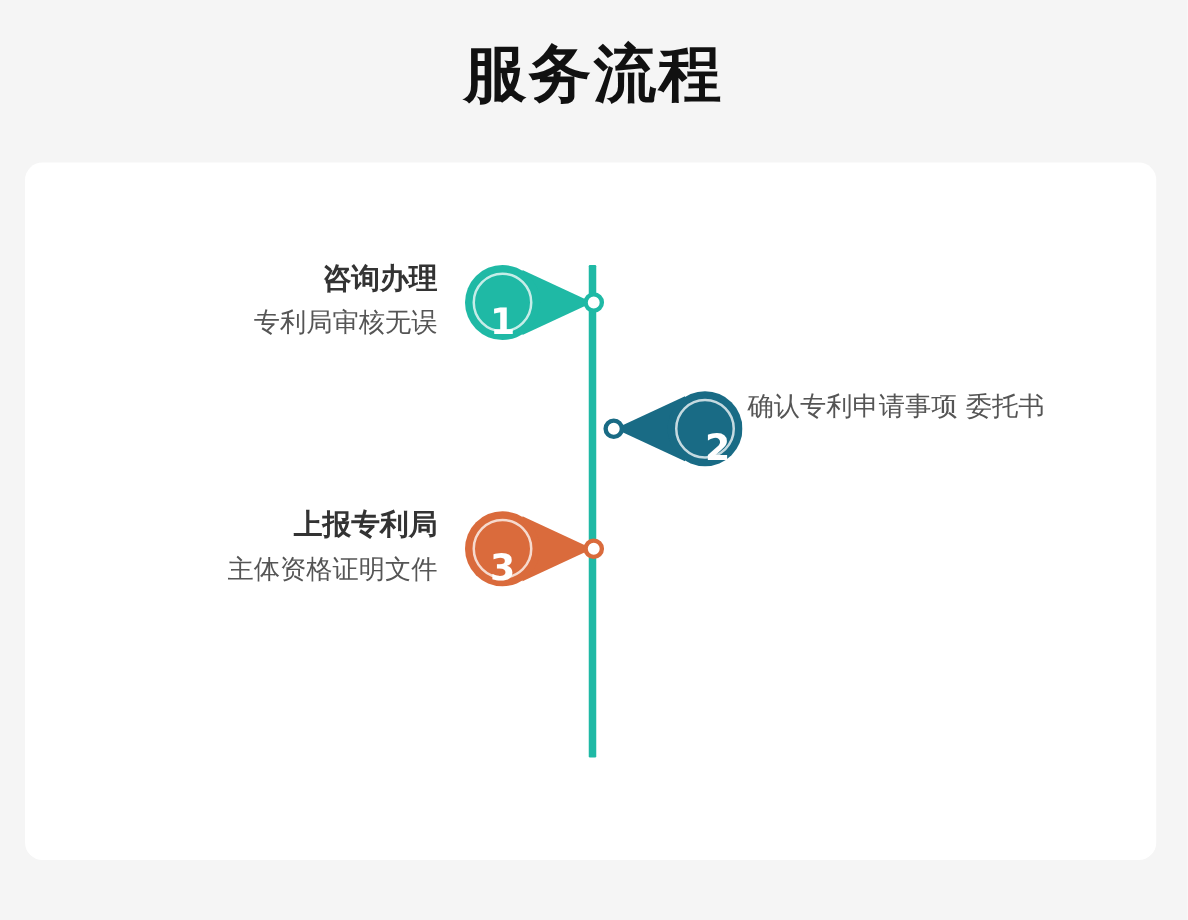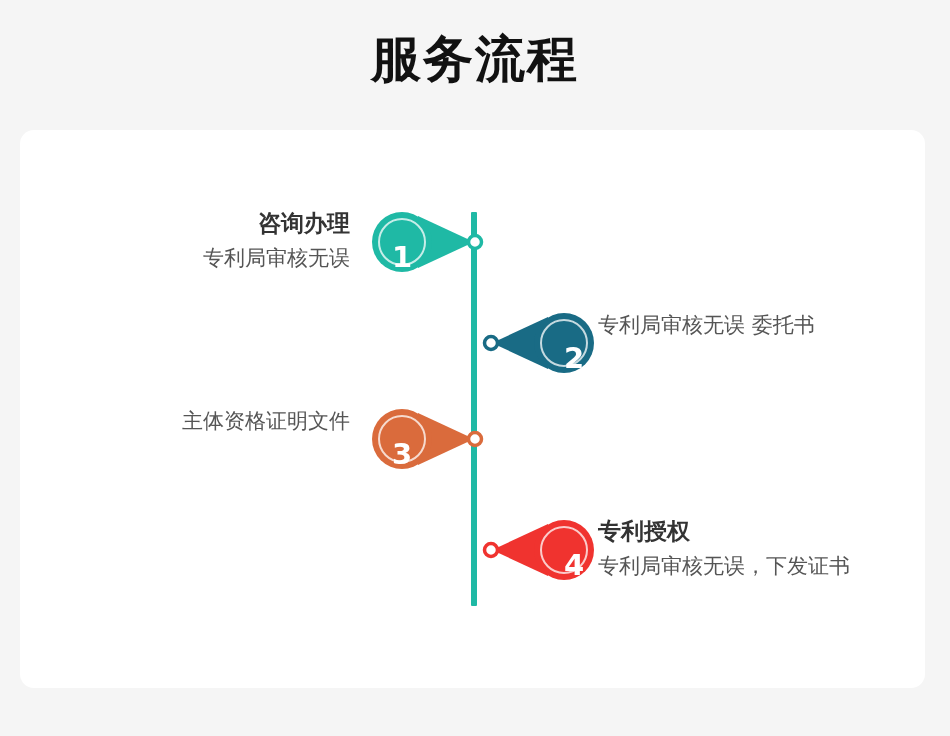--- a/index.html
+++ b/index.html
@@ -142,57 +142,43 @@
         <circle cx="30" cy="46" r="30" fill="#1fb9a5"></circle>
         <circle cx="30" cy="46" r="23" fill="none" stroke="#ffffff" stroke-width="2" opacity="0.75"></circle>
         <circle cx="103" cy="46" r="6.5" fill="#ffffff" stroke="#1fb9a5" stroke-width="3.5"></circle>
       </svg>
       <div class="marker-number">1</div>
     </div>
   </div>
 
   <div class="step step-2 right">
     <div class="step-text">
-      <div class="step-desc">专利局审核无误 委托书</div>
+      <div class="step-desc">确认专利申请事项 委托书</div>
     </div>
     <div class="marker">
       <svg width="120" height="92" viewBox="0 0 120 92">
         <path d="M18 46 L74 20 L74 72 Z" fill="#196b85"></path>
         <circle cx="90" cy="46" r="30" fill="#196b85"></circle>
         <circle cx="90" cy="46" r="23" fill="none" stroke="#ffffff" stroke-width="2" opacity="0.75"></circle>
         <circle cx="17" cy="46" r="6.5" fill="#ffffff" stroke="#196b85" stroke-width="3.5"></circle>
       </svg>
       <div class="marker-number">2</div>
     </div>
   </div>
 
   <div class="step step-3 left">
     <div class="step-text">
+      <div class="step-title">上报专利局</div>
       <div class="step-desc">主体资格证明文件</div>
     </div>
     <div class="marker">
       <svg width="120" height="92" viewBox="0 0 120 92">
         <path d="M102 46 L46 20 L46 72 Z" fill="#da6b3c"></path>
         <circle cx="30" cy="46" r="30" fill="#da6b3c"></circle>
         <circle cx="30" cy="46" r="23" fill="none" stroke="#ffffff" stroke-width="2" opacity="0.75"></circle>
         <circle cx="103" cy="46" r="6.5" fill="#ffffff" stroke="#da6b3c" stroke-width="3.5"></circle>
       </svg>
       <div class="marker-number">3</div>
     </div>
   </div>
 
-  <div class="step step-4 right">
-    <div class="step-text">
-      <div class="step-title">专利授权</div>
-      <div class="step-desc">专利局审核无误，下发证书</div>
-    </div>
-    <div class="marker">
-      <svg width="120" height="92" viewBox="0 0 120 92">
-        <path d="M18 46 L74 20 L74 72 Z" fill="#f0332f"></path>
-        <circle cx="90" cy="46" r="30" fill="#f0332f"></circle>
-        <circle cx="90" cy="46" r="23" fill="none" stroke="#ffffff" stroke-width="2" opacity="0.75"></circle>
-        <circle cx="17" cy="46" r="6.5" fill="#ffffff" stroke="#f0332f" stroke-width="3.5"></circle>
-      </svg>
-      <div class="marker-number">4</div>
-    </div>
-  </div>
 
 </div>
 
 </body></html>

